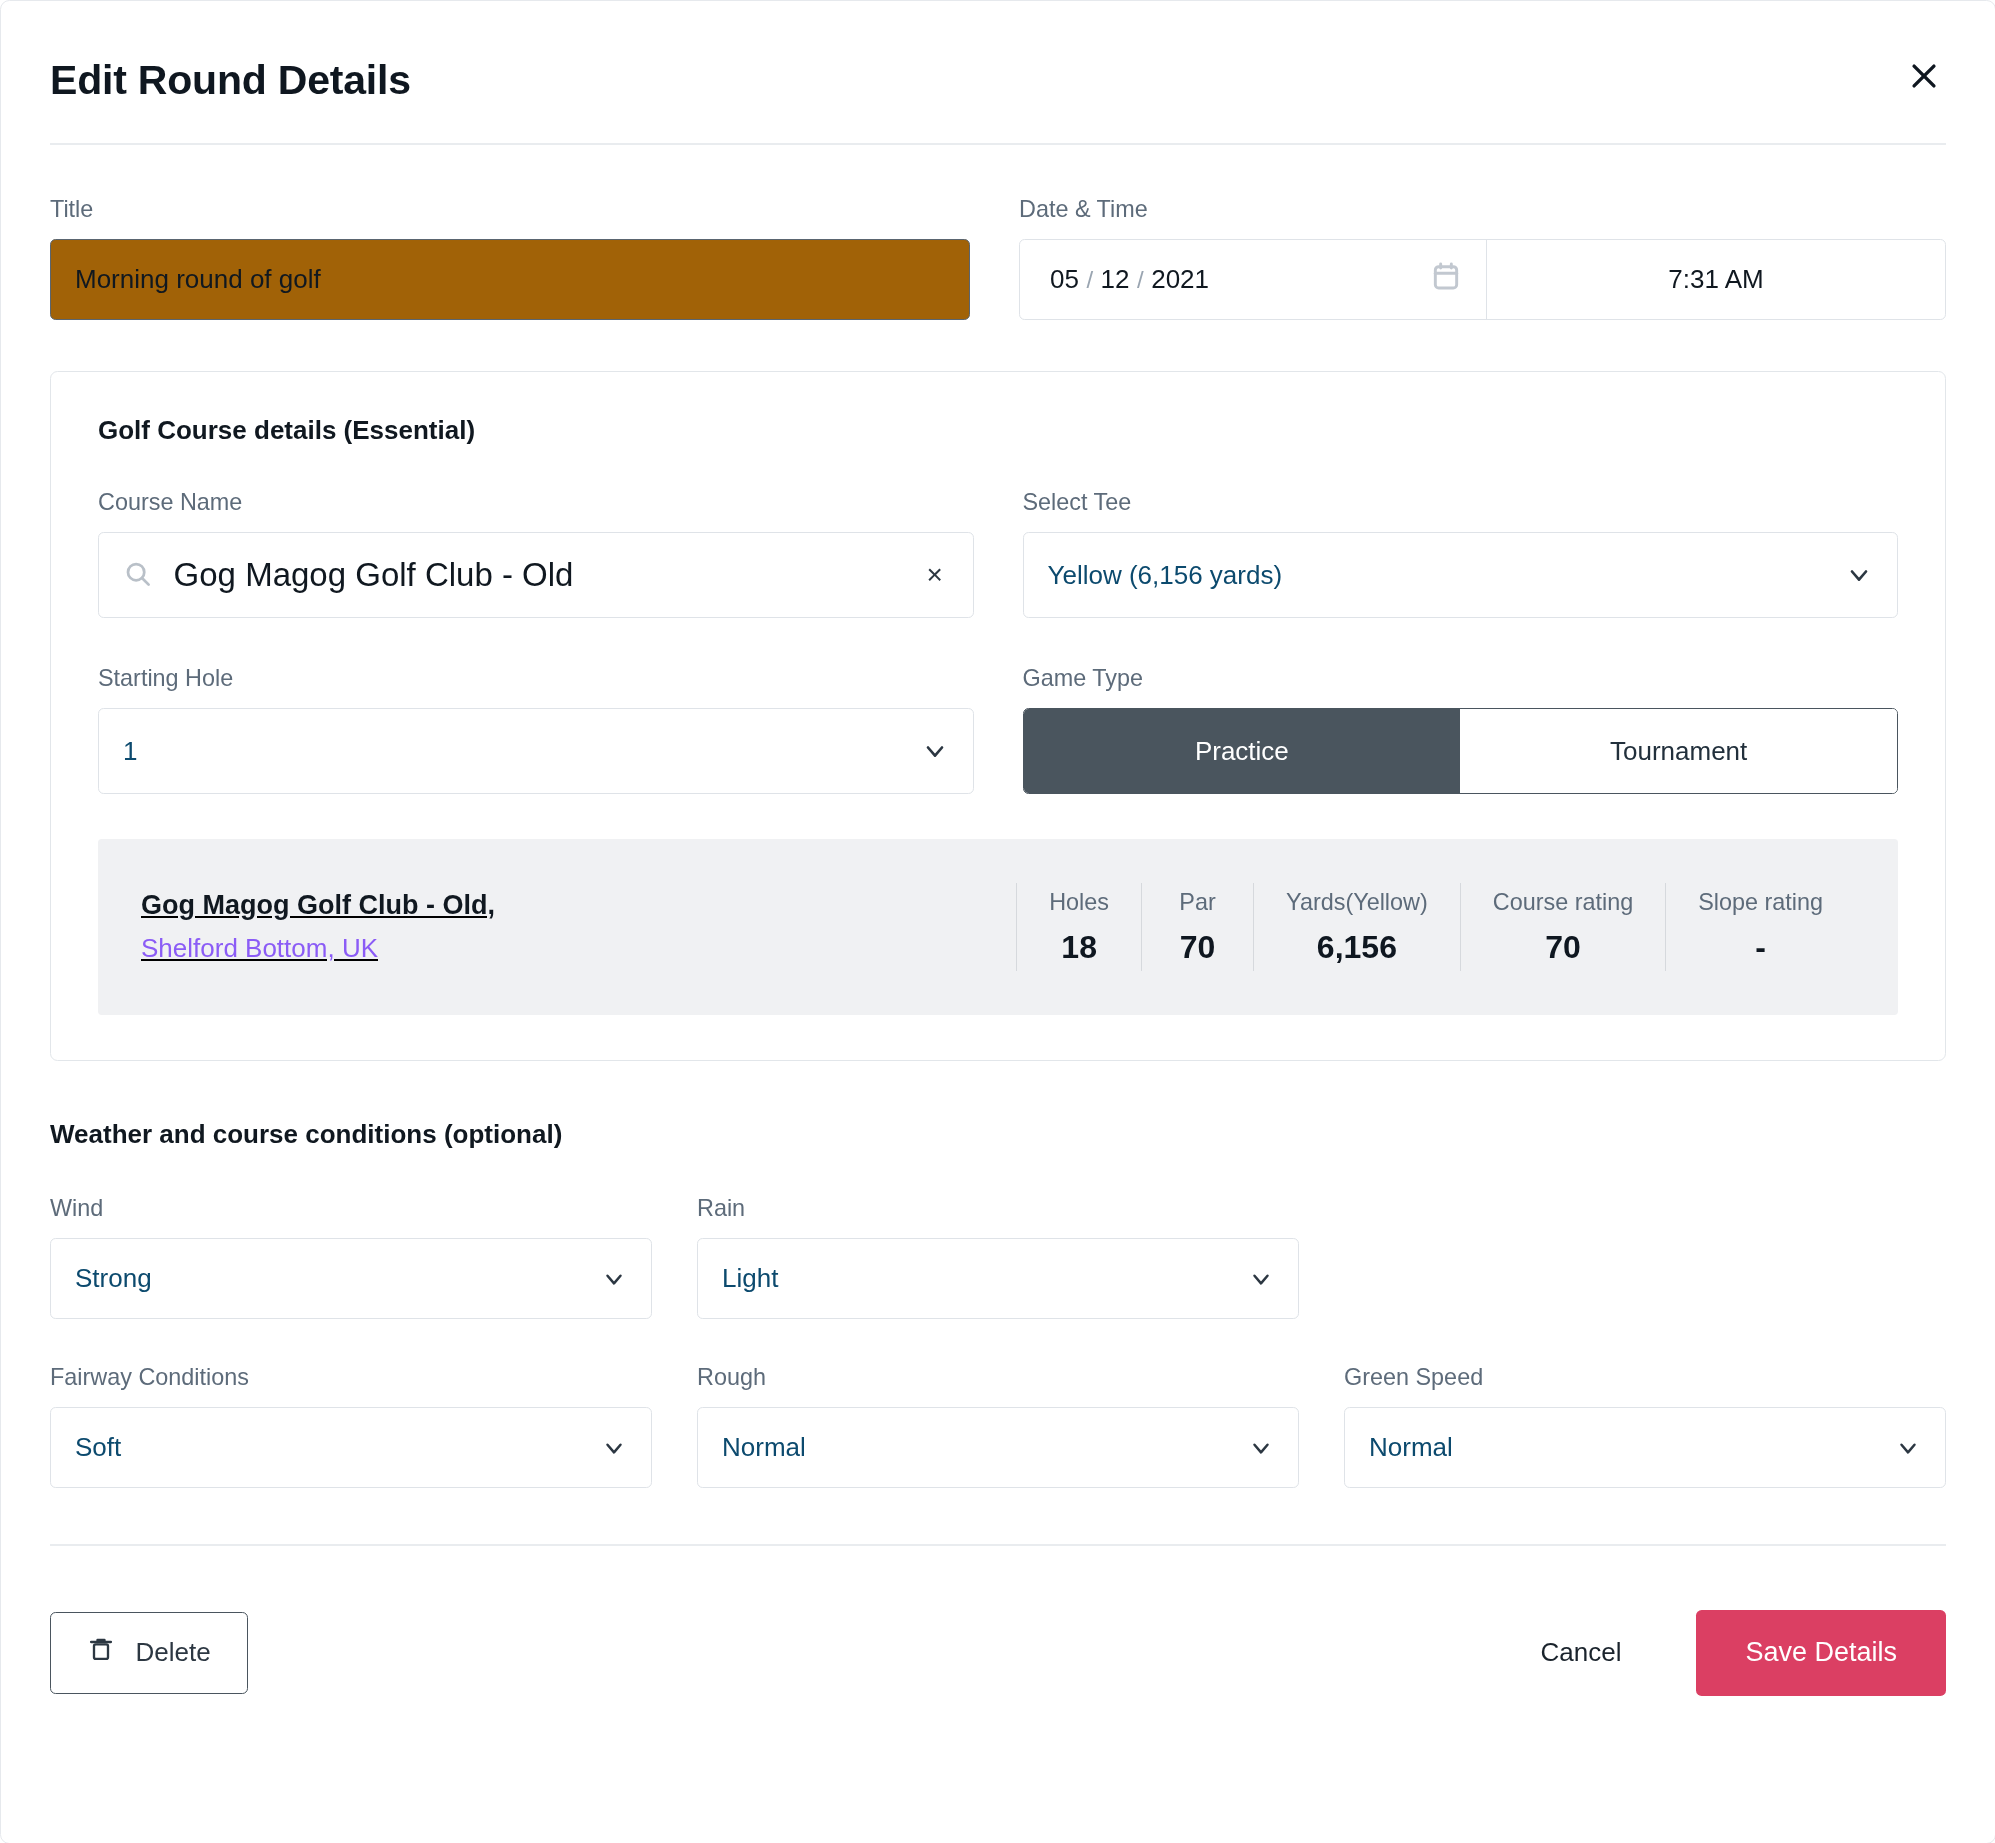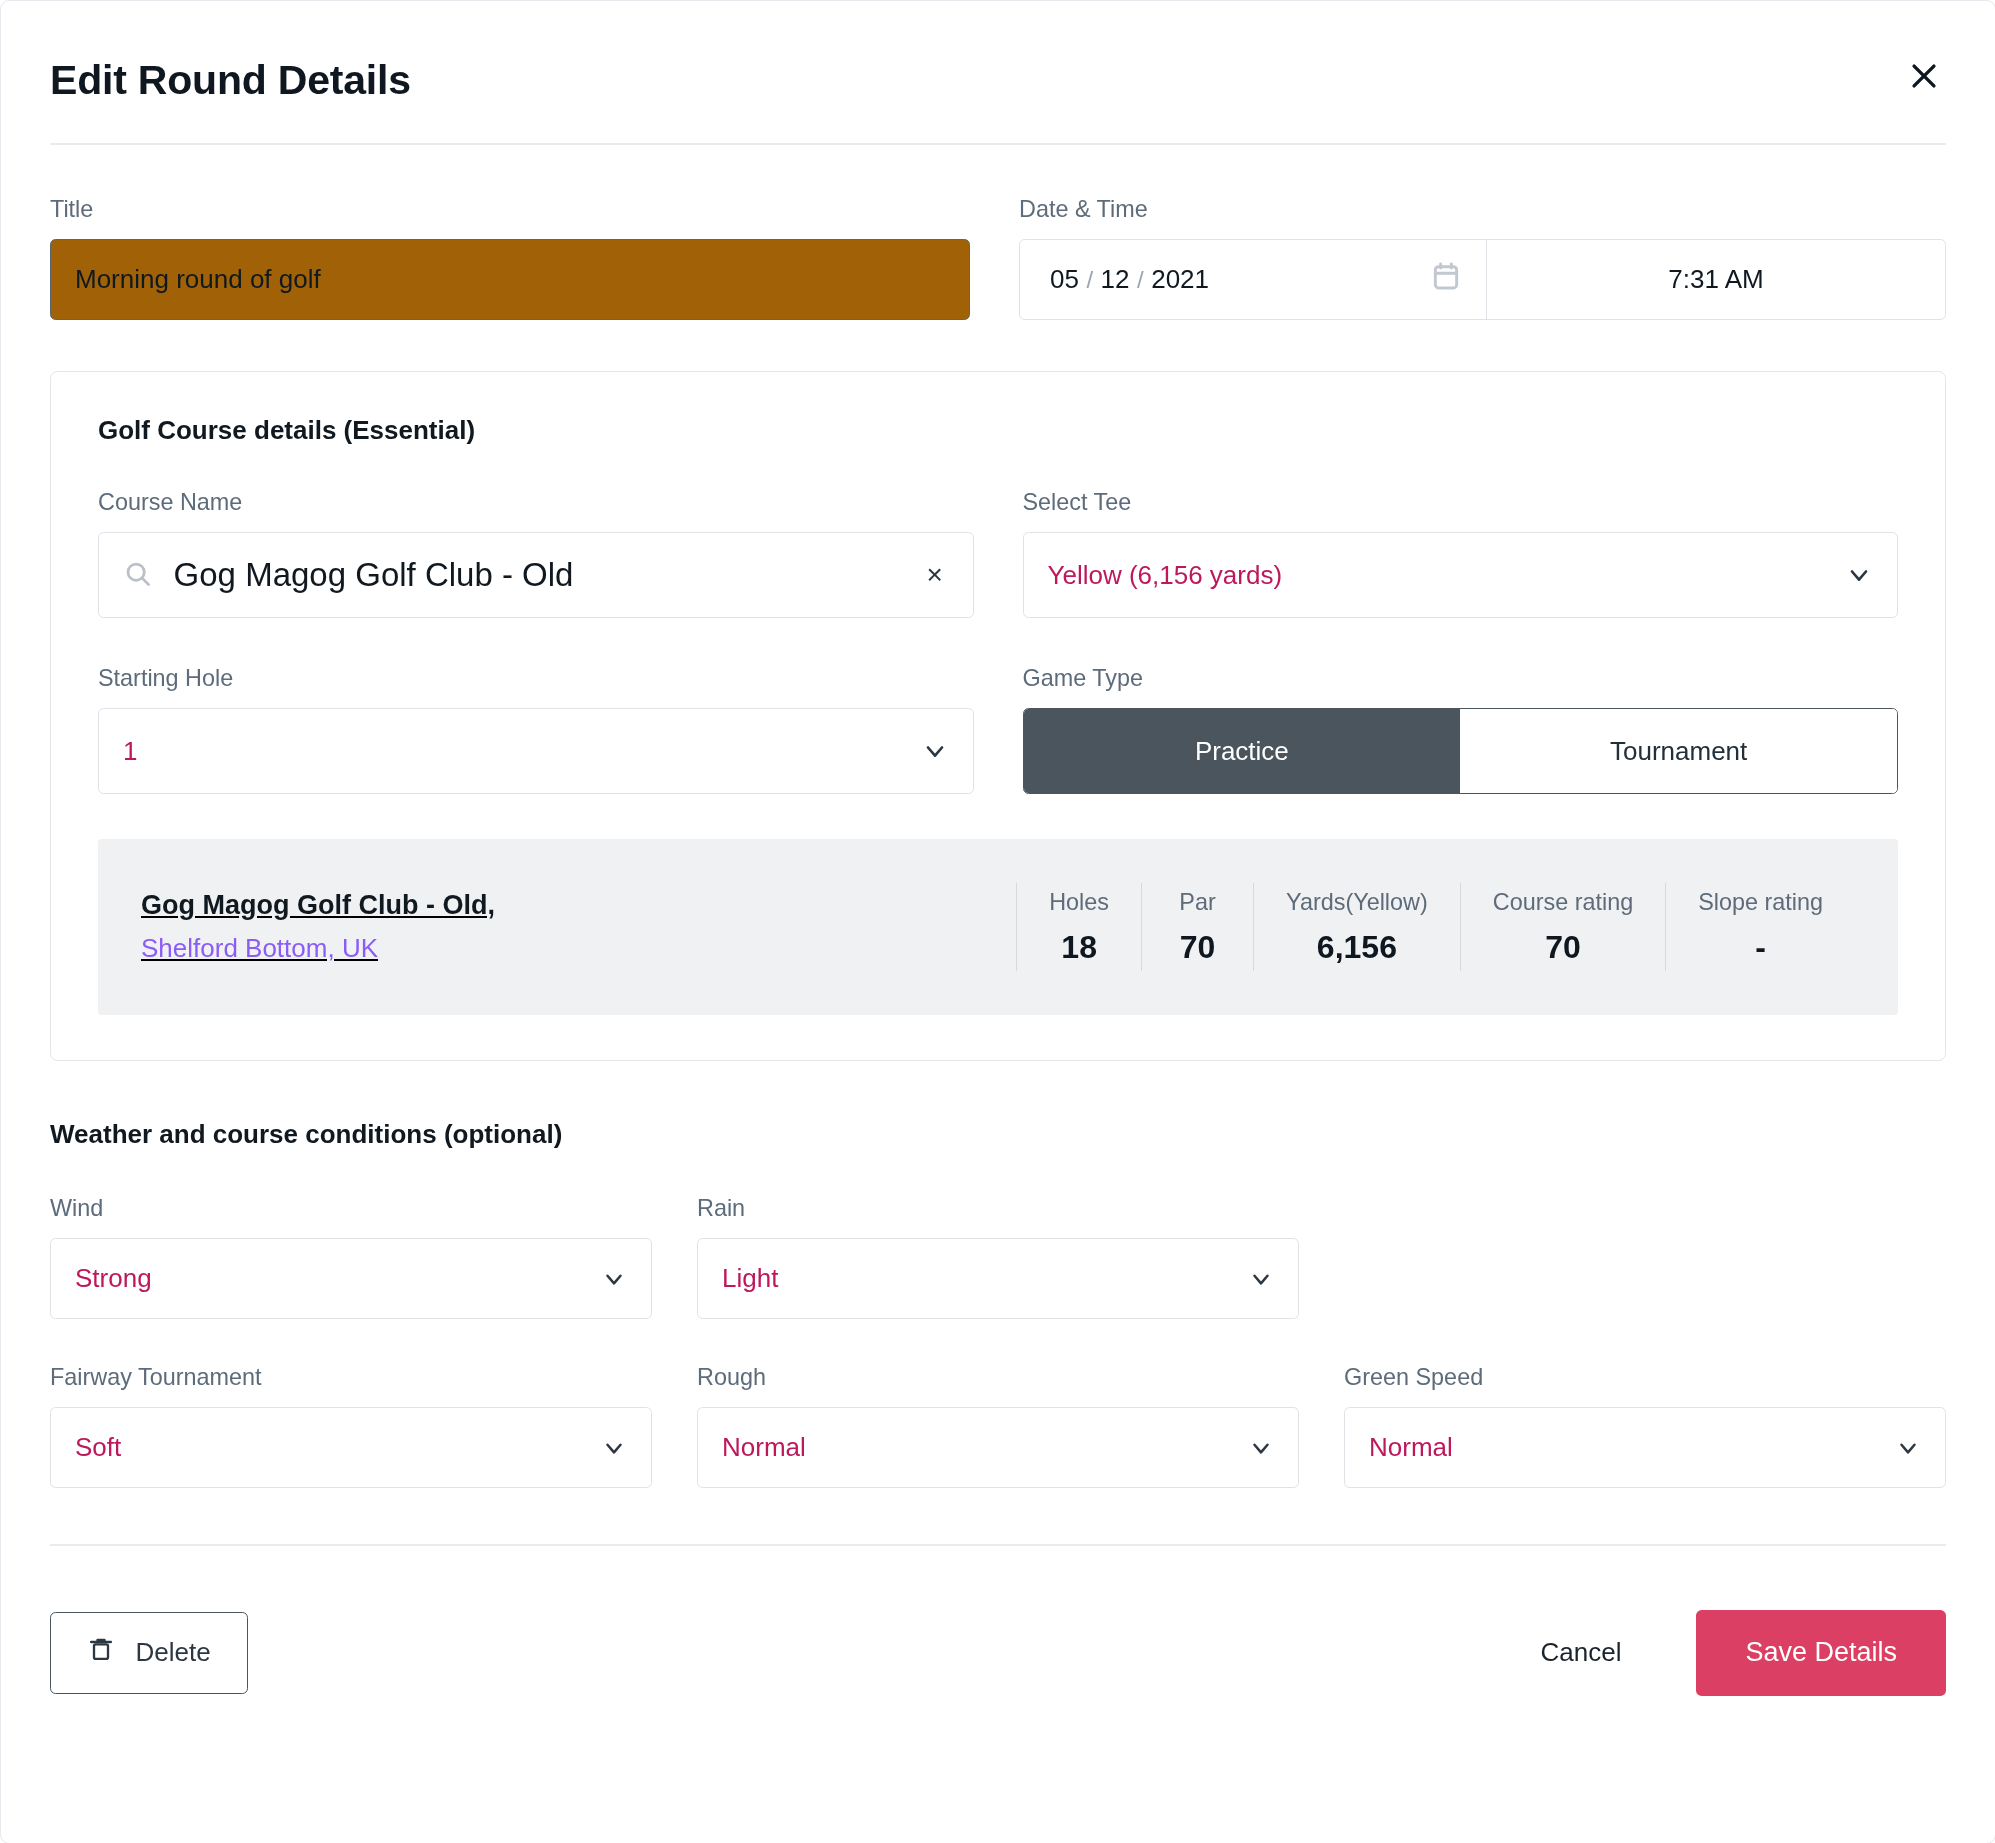--- a/index.html
+++ b/index.html
@@ -78,21 +78,21 @@
   .select-box {
     height: 81px;
     border: 1.9px solid #dfe3e8;
     border-radius: 5.6px;
     background: #fff;
     display: flex;
     align-items: center;
     justify-content: space-between;
     padding: 0 24px;
     font-size: 26px;
-    color: #be185d;
+    color: #0c4a6e;
     cursor: pointer;
   }
   .chev { flex: 0 0 auto; display:flex; align-items:center; }
 
   
   .row-title {
     display: flex;
     gap: 49px;
     margin-top: 51px;
   }
@@ -449,21 +449,21 @@
               <polyline points="6 9 12 16 18 9"></polyline>
             </svg>
           </span>
         </div>
       </div>
       <div class="weather-col empty"></div>
     </div>
 
     <div class="weather-row">
       <div class="weather-col">
-        <span class="field-label">Fairway Tournament</span>
+        <span class="field-label">Fairway Conditions</span>
         <div class="select-box">
           <span>Soft</span>
           <span class="chev">
             <svg width="26" height="26" viewBox="0 0 24 24" fill="none" stroke="#2c3742" stroke-width="2.3" stroke-linecap="round" stroke-linejoin="round">
               <polyline points="6 9 12 16 18 9"></polyline>
             </svg>
           </span>
         </div>
       </div>
       <div class="weather-col">

